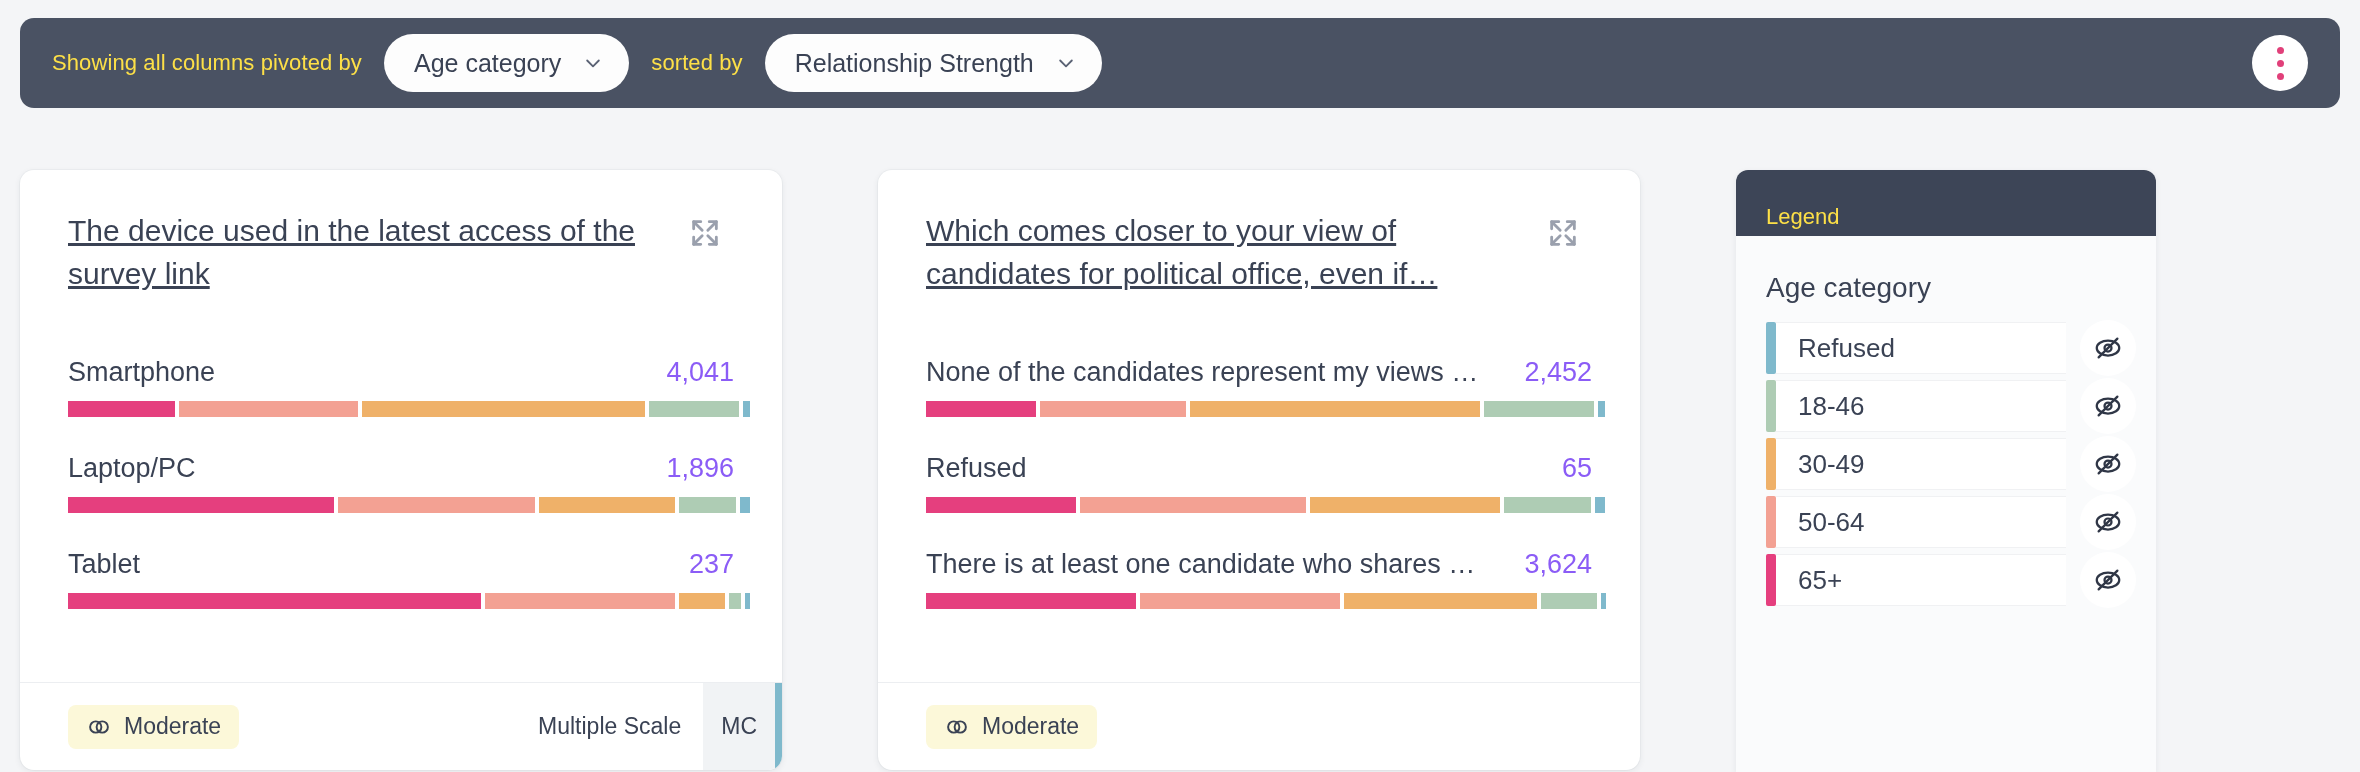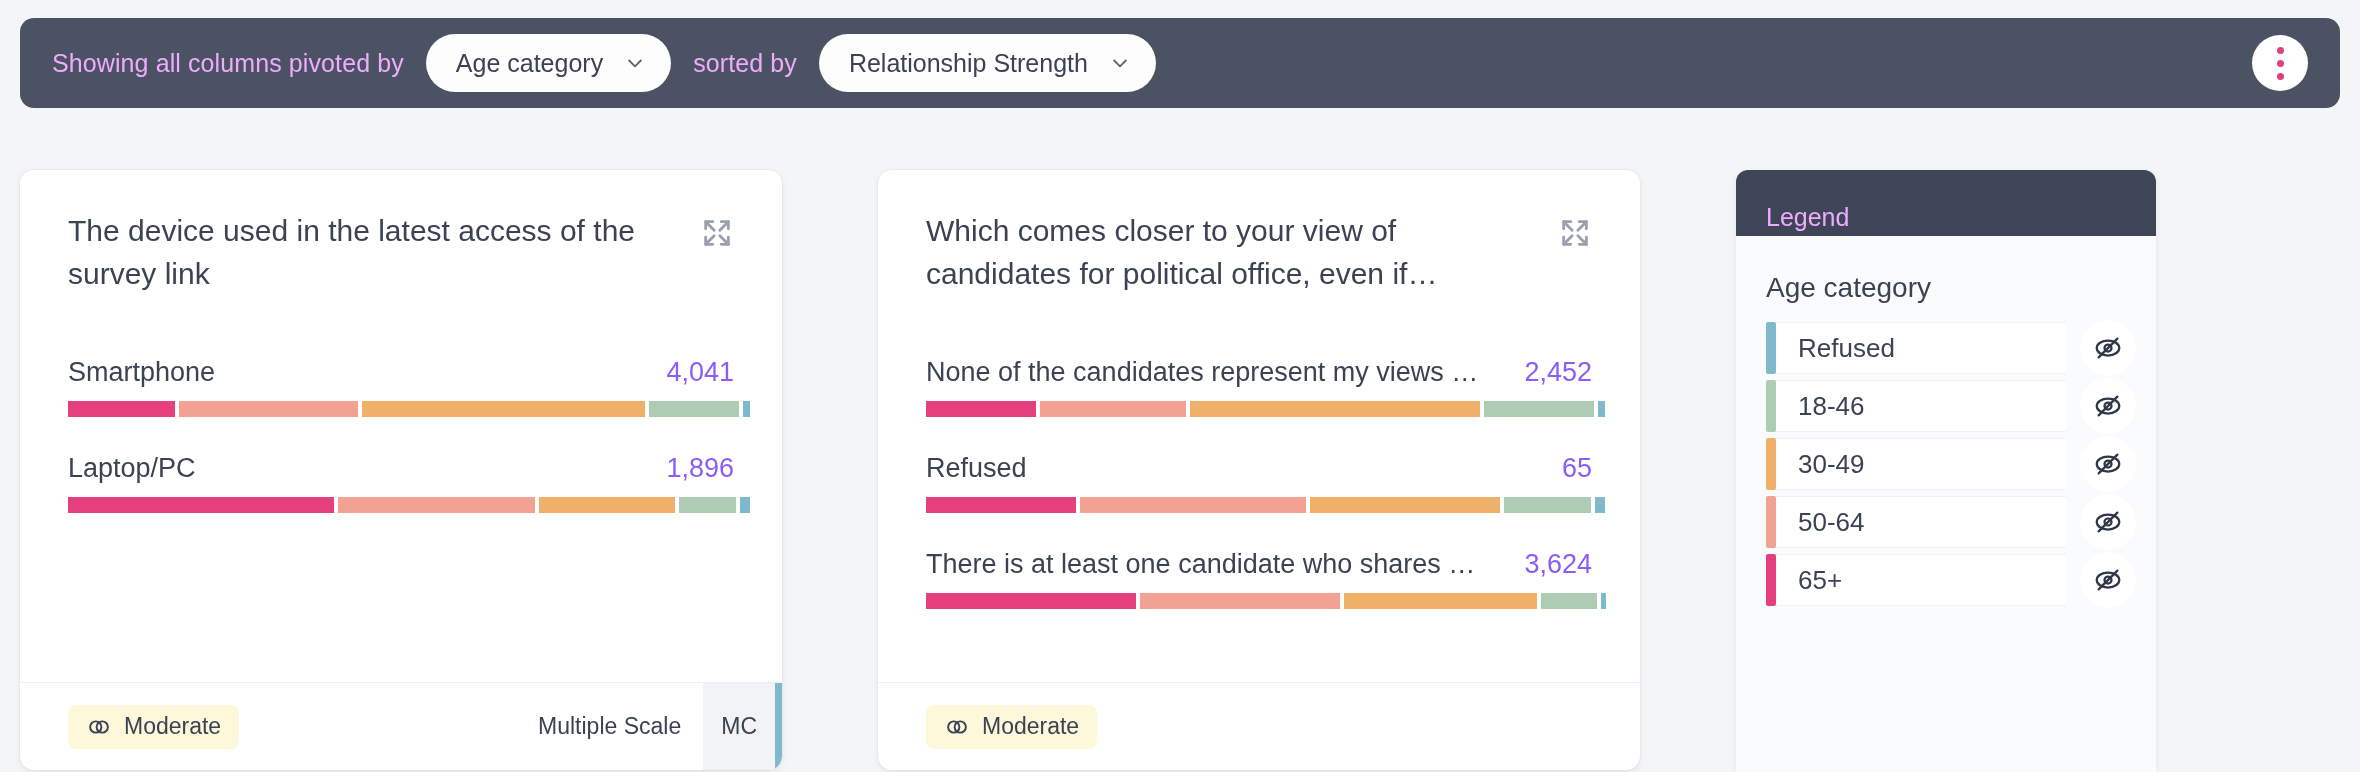--- a/index.html
+++ b/index.html
@@ -24,22 +24,22 @@
     top: 18px;
     width: 2320px;
     height: 90px;
     background: #4a5263;
     border-radius: 14px;
     display: flex;
     align-items: center;
     padding: 0 32px 0 32px;
   }
   .topbar-text {
-    color: #f0abfc;
-    font-size: 25px;
+    color: #fde047;
+    font-size: 22px;
     letter-spacing: .1px;
     white-space: nowrap;
   }
   .pill {
     background: #fdfdfd;
     border-radius: 34px;
     height: 58px;
     display: flex;
     align-items: center;
     gap: 22px;
@@ -101,22 +101,23 @@
     flex-direction: column;
     overflow: hidden;
     flex: 0 0 auto;
   }
 
   .card-body { padding: 40px 48px 0 48px; flex: 1 1 auto; }
 
   .card-head {
     display: flex;
     align-items: flex-start;
-    justify-content: space-between;
+    justify-content: flex-start;
     gap: 20px;
+    text-decoration: underline;
   }
   .card-title {
     font-size: 30px;
     line-height: 1.42;
     color: #3a4254;
     max-width: 600px;
     font-weight: 400;
   }
   .expand-icon { width: 34px; height: 34px; flex: 0 0 auto; margin-top: 6px; cursor: pointer; }
 
@@ -200,21 +201,21 @@
     overflow: hidden;
     height: 602px;
   }
   .legend-head {
     background: #3d4557;
     height: 66px;
     display: flex;
     align-items: center;
     padding: 0 30px;
   }
-  .legend-head-title { color: #f0abfc; font-size: 25px; margin-top: 28px; }
+  .legend-head-title { color: #fde047; font-size: 22px; margin-top: 28px; }
   .legend-sub {
     font-size: 28px;
     color: #3a4254;
     padding: 36px 30px 10px 30px;
   }
   .legend-list { padding: 8px 20px 0 30px; }
   .legend-item {
     display: flex;
     align-items: center;
     height: 52px;
@@ -309,20 +310,33 @@
             <div class="row-top">
               <span class="row-label">Laptop/PC</span>
               <span class="row-value">1,896</span>
             </div>
             <div class="bar">
               <div class="seg" style="background: rgb(229, 63, 126); width: 40%;"></div>
               <div class="seg" style="background: rgb(243, 161, 147); width: 29.5%;"></div>
               <div class="seg" style="background: rgb(239, 177, 105); width: 20.5%;"></div>
               <div class="seg" style="background: rgb(174, 204, 180); width: 8.5%;"></div>
               <div class="seg" style="background: rgb(127, 185, 204); width: 1.5%;"></div>
+            </div>
+          </div>
+          <div class="row">
+            <div class="row-top">
+              <span class="row-label">Tablet</span>
+              <span class="row-value">237</span>
+            </div>
+            <div class="bar">
+              <div class="seg" style="background: rgb(229, 63, 126); width: 62%;"></div>
+              <div class="seg" style="background: rgb(243, 161, 147); width: 28.5%;"></div>
+              <div class="seg" style="background: rgb(239, 177, 105); width: 7%;"></div>
+              <div class="seg" style="background: rgb(174, 204, 180); width: 1.8%;"></div>
+              <div class="seg" style="background: rgb(127, 185, 204); width: 0.7%;"></div>
             </div>
           </div>
         </div>
     </div>
     <div class="card-foot">
       <div class="chip-moderate">
         <svg class="link-icon" viewBox="0 0 24 24" fill="none" stroke="#3a4254" stroke-width="1.8">
           <circle cx="9" cy="12" r="5.2"></circle>
             <circle cx="15" cy="12" r="5.2"></circle>
         </svg>

